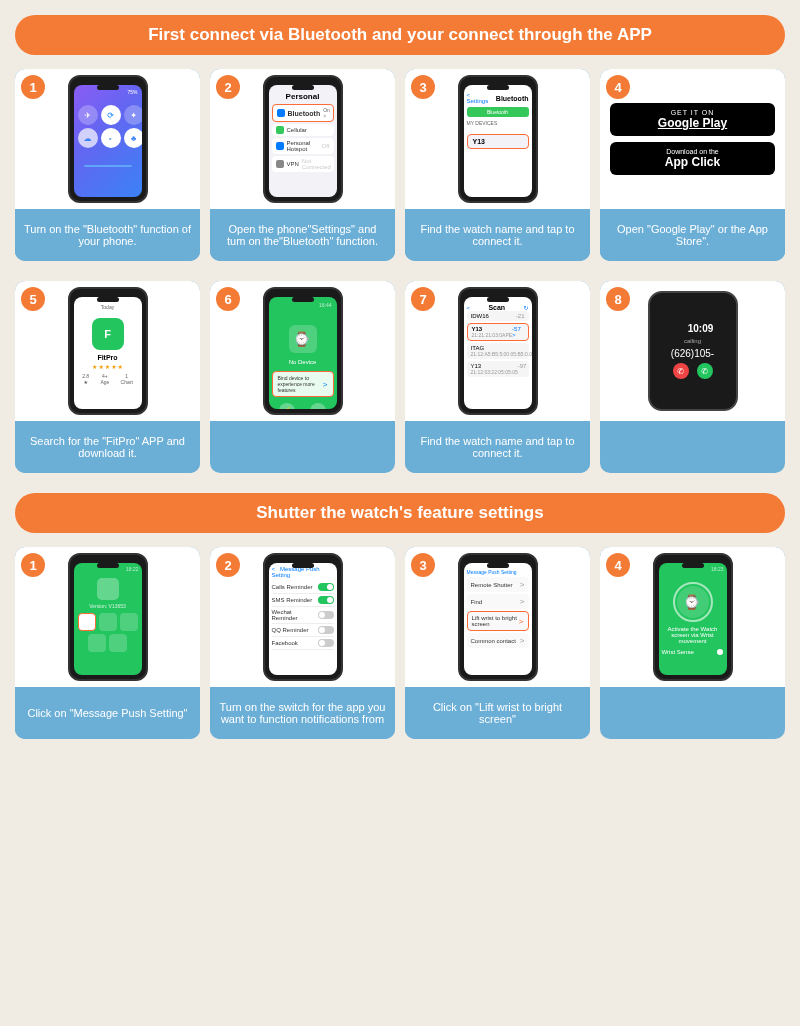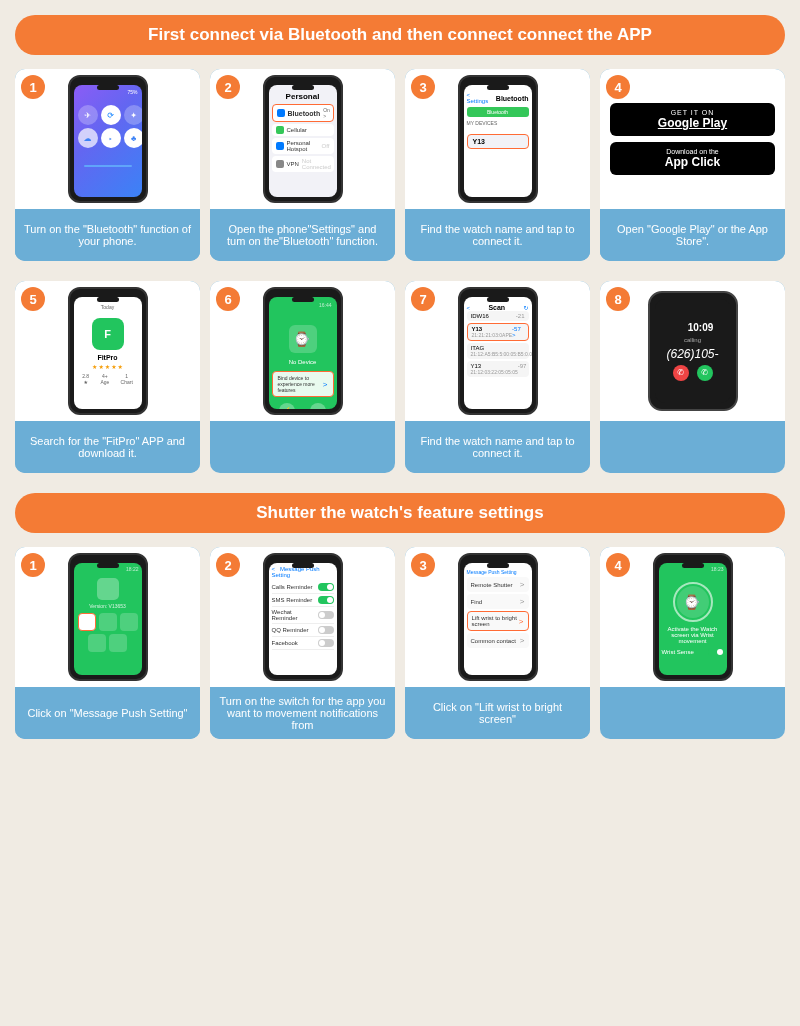--- a/index.html
+++ b/index.html
@@ -335,22 +335,21 @@
       font-size: 10px;
       font-weight: bold;
       margin-left: 16px;
     }
     .s8-calling {
       color: #aaa;
       font-size: 6px;
     }
     .s8-number {
       color: white;
-      font-size: 12px;
-      font-style: italic;
+      font-size: 10px;
     }
     .s8-btns {
       display: flex;
       gap: 8px;
     }
     .s8-btn-circle {
       width: 16px;
       height: 16px;
       border-radius: 50%;
       display: flex;
@@ -539,21 +538,21 @@
     }
 
     .section-divider {
       margin: 15px 0;
     }
   </style>
 </head>
 <body>
 
 <div class="section-header">
-  <span>First connect via Bluetooth and then connect connect the APP</span>
+  <span>First connect via Bluetooth and your connect through the APP</span>
 </div>
 
 <div class="steps-grid">
 
   <div class="step-card">
     <div class="step-image-area">
       <div class="step-number">1</div>
 
       <div class="phone-mockup">
         <div class="notch"></div>
@@ -855,21 +854,21 @@
             </div>
             <div class="s10-item">
               <span>Facebook</span>
               <div class="toggle-off"></div>
             </div>
           </div>
         </div>
       </div>
     </div>
     <div class="step-desc">
-      <span>Turn on the switch for the app you want to movement notifications from</span>
+      <span>Turn on the switch for the app you want to function notifications from</span>
     </div>
   </div>
 
   <div class="step-card">
     <div class="step-image-area">
       <div class="step-number">3</div>
       <div class="phone-mockup">
         <div class="notch"></div>
         <div class="phone-screen">
           <div class="s11-screen">

